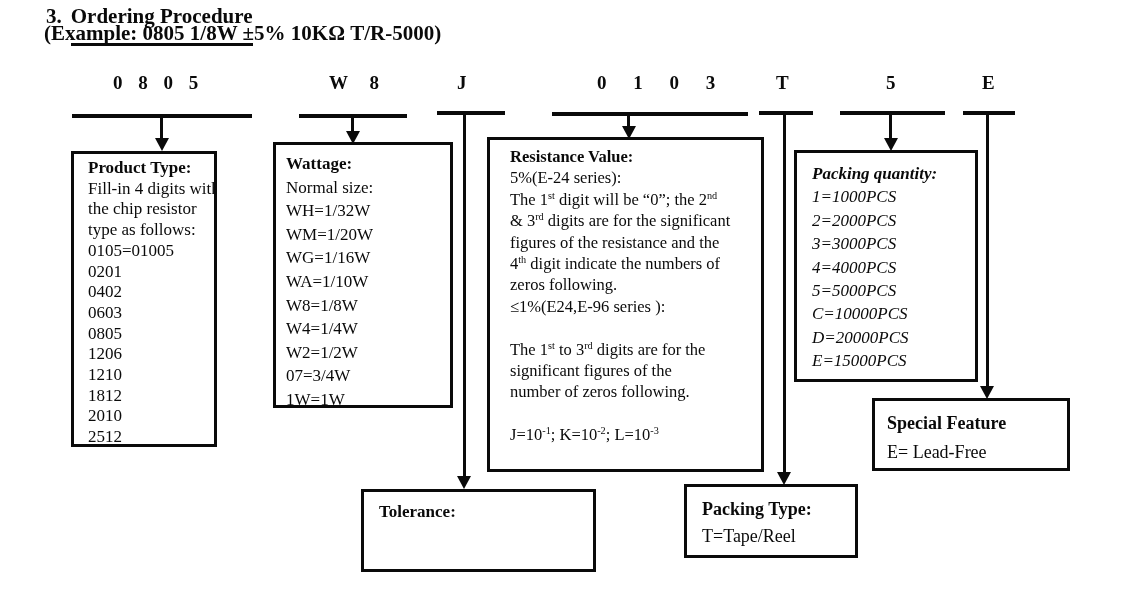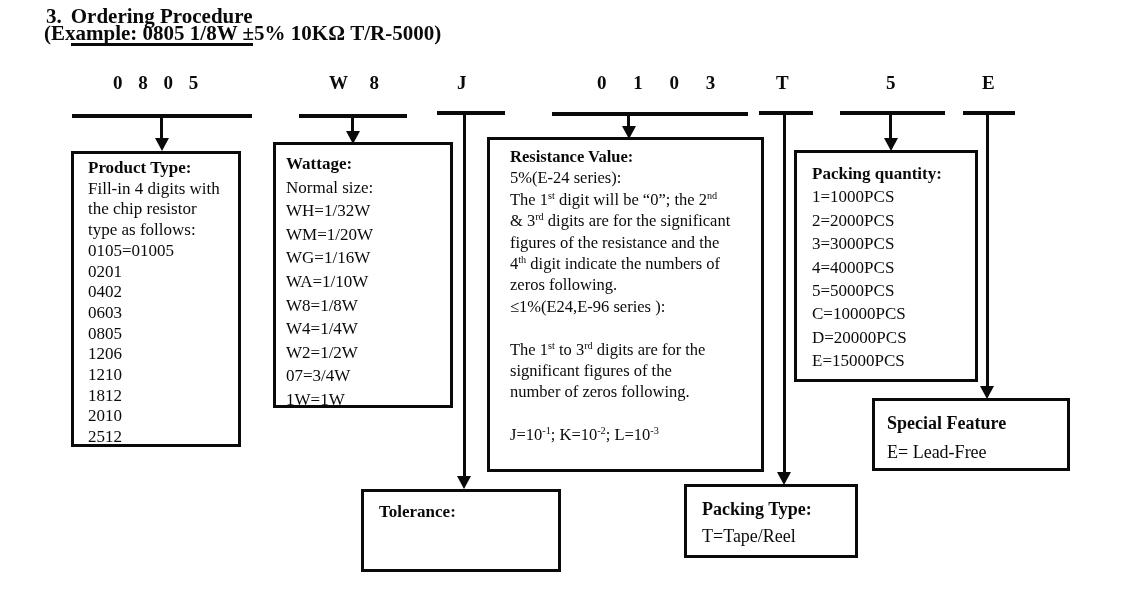--- a/index.html
+++ b/index.html
@@ -58,31 +58,31 @@
   #hd4 { left: 622px; top: 126px; }
   #hd5 { left: 777px; top: 472px; }
   #hd6 { left: 884px; top: 138px; }
   #hd7 { left: 980px; top: 386px; }
 
   
   .box { position: absolute; border: 3px solid #0a0a0a; background: #fff;
          box-sizing: border-box; white-space: nowrap; overflow: hidden; }
   .box-heading { font-weight: bold; }
 
-  #box-product   { left: 71px;  top: 151px; width: 170px; height: 296px;
+  #box-product   { left: 71px;  top: 151px; width: 146px; height: 296px;
                    padding: 4px 4px 0 14px; font-size: 17px; line-height: 20.7px; }
   #box-wattage   { left: 273px; top: 142px; width: 180px; height: 266px;
                    padding: 7px 4px 17px 10px; font-size: 17px; line-height: 23.6px; }
   #box-resist    { left: 487px; top: 137px; width: 277px; height: 335px;
                    padding: 6px 4px 0 20px; font-size: 16.5px; line-height: 21.4px; }
   #box-packqty   { left: 794px; top: 150px; width: 184px; height: 232px;
-                   padding: 9px 4px 0 15px; font-size: 17px; line-height: 23.4px; }
+                   padding: 9px 4px 0 15px; font-size: 17px; line-height: 23.4px; font-style: italic; }
   #box-special   { left: 872px; top: 398px; width: 198px; height: 73px;
                    padding: 8px 4px 16px 12px; font-size: 18px; line-height: 29px; }
-  #box-tolerance { left: 361px; top: 489px; width: 200px; height: 83px;
+  #box-tolerance { left: 361px; top: 489px; width: 235px; height: 83px;
                    padding: 8px 4px 0 15px; font-size: 17px; line-height: 23.5px; }
   #box-packtype  { left: 684px; top: 484px; width: 174px; height: 74px;
                    padding: 9px 4px 16px 15px; font-size: 18px; line-height: 27px; }
 
   sup { font-size: 0.62em; line-height: 0; }
 </style>
 </head>
 <body>
 
 <div class="page">

